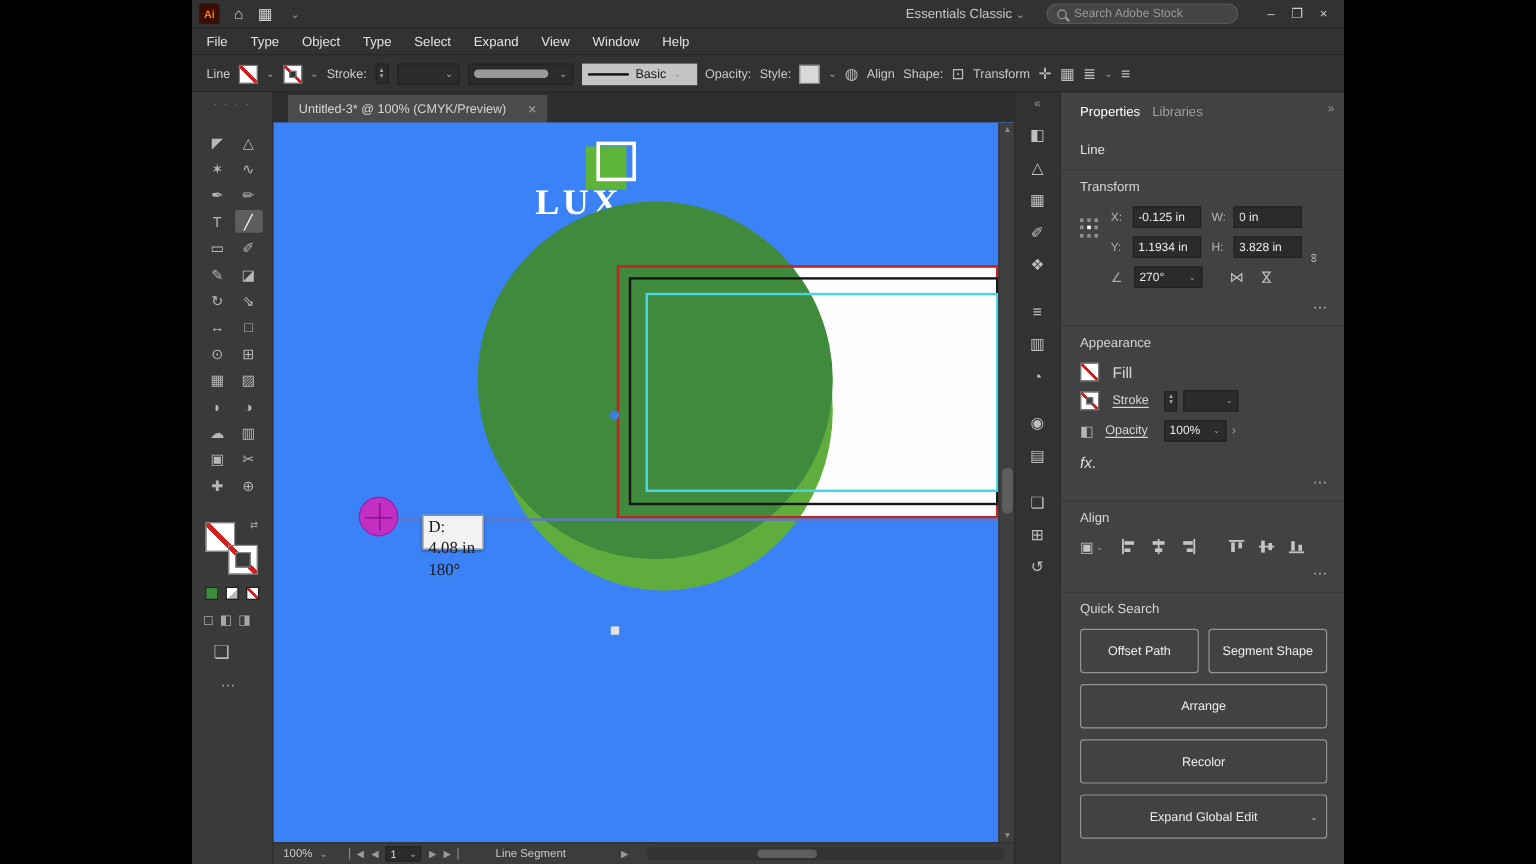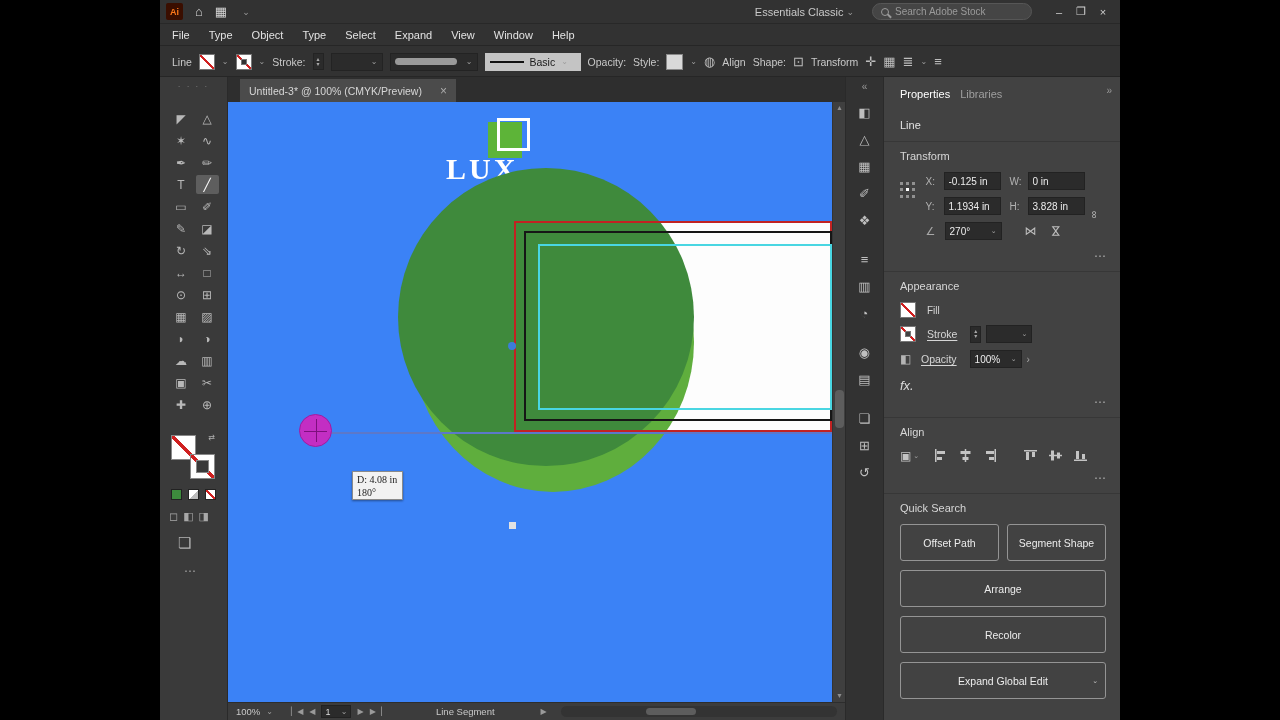--- a/index.html
+++ b/index.html
@@ -72,21 +72,21 @@
   .cv-ell-dark { position:absolute; left:170px; top:66px; width:296px; height:298px; background:#3f8a3c; border-radius:50%; z-index:4; }
   .cv-rect-red { position:absolute; left:286px; top:119px; width:318px; height:211px; border:2px solid #c22222; z-index:5; }
   .cv-rect-black { position:absolute; left:296px; top:129px; width:308px; height:190px; border:2px solid #161616; z-index:6; }
   .cv-rect-cyan { position:absolute; left:310px; top:142px; width:294px; height:166px; border:2px solid #49d6e2; z-index:7; }
   .cv-measure { position:absolute; left:90px; top:330px; width:514px; height:2px; background:#5c78c9; z-index:8; }
   .cv-center-dot { position:absolute; left:280px; top:240px; width:8px; height:8px; border-radius:50%; background:#3c7ed9; z-index:9; }
   .cv-white-sq { position:absolute; left:281px; top:420px; width:7px; height:7px; background:#e2e2e2; z-index:9; }
   .cv-cursor { position:absolute; left:71px; top:312px; width:33px; height:33px; border-radius:50%; background:#c32ec3; border:1px solid #a01ba0; z-index:10; }
   .cv-cursor::before { content:""; position:absolute; left:50%; top:4px; bottom:4px; width:1px; background:#7d0f7d; }
   .cv-cursor::after { content:""; position:absolute; top:50%; left:4px; right:4px; height:1px; background:#7d0f7d; }
-  .cv-tooltip { position:absolute; left:124px; top:327px; width:51px; height:29px; background:#f2f2f2; border:1px solid #8a8a8a; color:#1a1a1a; font-size:10px; line-height:1.3; padding:1px 4px; z-index:11; box-shadow:0 1px 2px rgba(0,0,0,.4);margin-top:42px; }
+  .cv-tooltip { position:absolute; left:124px; top:327px; width:51px; height:29px; background:#f2f2f2; border:1px solid #8a8a8a; color:#1a1a1a; font-size:14px; line-height:1.3; padding:1px 4px; z-index:11; box-shadow:0 1px 2px rgba(0,0,0,.4); }
   .vscroll { position:absolute; right:0; top:0; width:13px; height:100%; background:#3f3f3f; border-left:1px solid #343434; z-index:20; }
   .vs-arrow { position:absolute; left:0; width:13px; text-align:center; color:#8d8d8d; font-size:7px; }
   .vs-thumb { position:absolute; left:2px; top:288px; width:9px; height:38px; background:#5d5d5d; border-radius:4px; }
 
   
   .statusbar { position:absolute; top:702px; left:68px; width:617px; height:18px; background:#3c3c3c; border-top:1px solid #2d2d2d; display:flex; align-items:center; font-size:9.5px; color:#c9c9c9; padding:0 8px; gap:6px; }
   .sb-nav { color:#9a9a9a; font-size:8px; }
   .ab-input { width:30px; height:13px; background:#2b2b2b; border:1px solid #222; color:#ddd; font-size:9px; display:flex; align-items:center; justify-content:space-between; padding:0 3px; }
   .ab-input input { width:14px; background:transparent; border:none; outline:none; color:#ddd; font-size:9px; }
   .hscroll { flex:1; height:11px; background:#333; border-radius:6px; position:relative; margin-left:8px; }
@@ -119,21 +119,21 @@
   .refdot { width:3px; height:3px; background:#919191; }
   .refdot.c { background:#fff; }
   .linkcol { width:22px; display:flex; align-items:center; justify-content:center; color:#bdbdbd; font-size:11px; margin-top:10px; }
   .rot90 { display:inline-block; transform:rotate(90deg); }
   .angle-ic { color:#a8a8a8; font-size:11px; width:14px; }
   .flip-ic { color:#bdbdbd; font-size:12px; width:20px; text-align:center; }
   .more-row { display:flex; justify-content:flex-end; color:#b0b0b0; font-size:12px; margin:2px 0 0; }
   .ap-sw { width:16px; height:16px; border:1px solid #777; background:linear-gradient(45deg,#fff 44%,#d02020 44%,#d02020 56%,#fff 56%); position:relative; flex:none; }
   .ap-frame::after { content:""; position:absolute; inset:4px; background:#424242; border:1px solid #777; }
   .link-text { color:#d6d6d6; font-size:10.5px; text-decoration:underline; text-underline-offset:2px; }
-  .plain-text { color:#d6d6d6; font-size:10px; }
+  .plain-text { color:#d6d6d6; font-size:13px; }
   .op-ic { color:#b5b5b5; font-size:12px; width:16px; }
   .fx { color:#dcdcdc; font-style:italic; font-size:13px; margin:10px 0 2px; }
   .align-row { display:flex; align-items:center; gap:9px; margin:4px 0 8px; }
   .al-dd { display:flex; align-items:center; gap:2px; color:#c4c4c4; font-size:12px; margin-right:4px; }
   .al-btn { width:16px; height:15px; display:flex; align-items:center; justify-content:center; }
   .al-btn svg { fill:#c4c4c4; }
   .al-gap { width:6px; }
   .qa-row { display:flex; gap:8px; margin-bottom:9px; }
   .qbtn { flex:1; height:37px; border:1px solid #949494; border-radius:3px; color:#ececec; font-size:10.5px; display:flex; align-items:center; justify-content:center; background:transparent; position:relative; }
   .qbtn-full { width:100%; margin-bottom:9px; }
@@ -302,21 +302,21 @@
     <span>100%</span>
     <span class="cb-chev">⌄</span>
     <span class="sb-nav" style="margin-left:12px"><span>▏</span><span>◀</span></span>
     <span class="sb-nav">◀</span>
     <span class="ab-input">
       <input value="1" style="">
       <span class="cb-chev">⌄</span>
     </span>
     <span class="sb-nav">▶</span>
     <span class="sb-nav"><span>▶</span><span>▕</span></span>
-    <span style="margin-left:48px">Line Segment</span>
+    <span style="margin-left:25px">Line Segment</span>
     <span class="sb-nav" style="margin-left:40px">▶</span>
     <span class="hscroll">
         <span class="hs-thumb"></span>
       </span>
   </div>
 
   <div class="dock">
     <div class="dock-collapse">«</div>
     <div class="dock-icons">
       <span class="dock-ic">◧</span>

